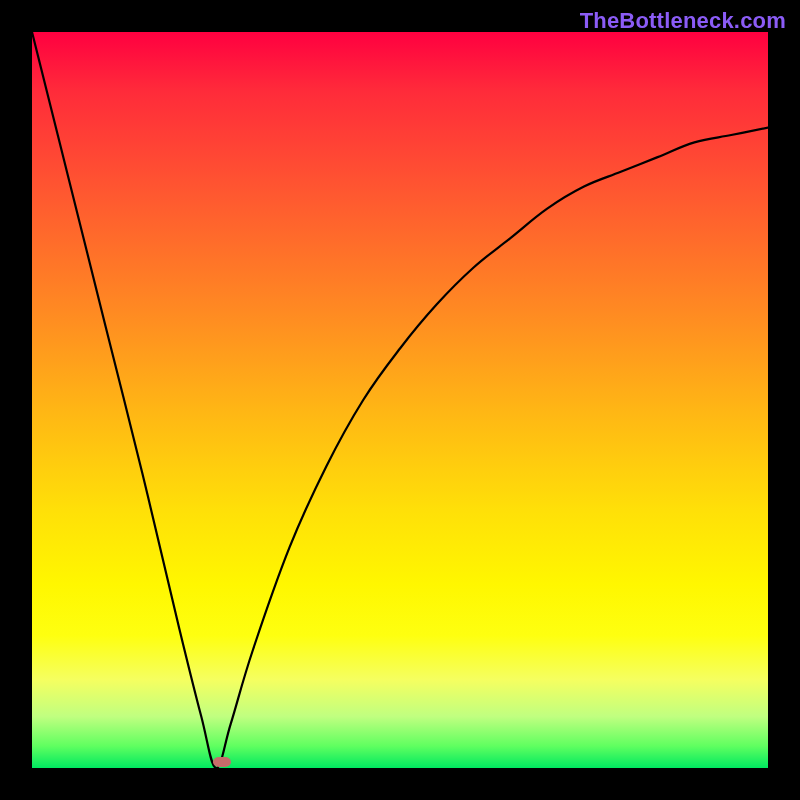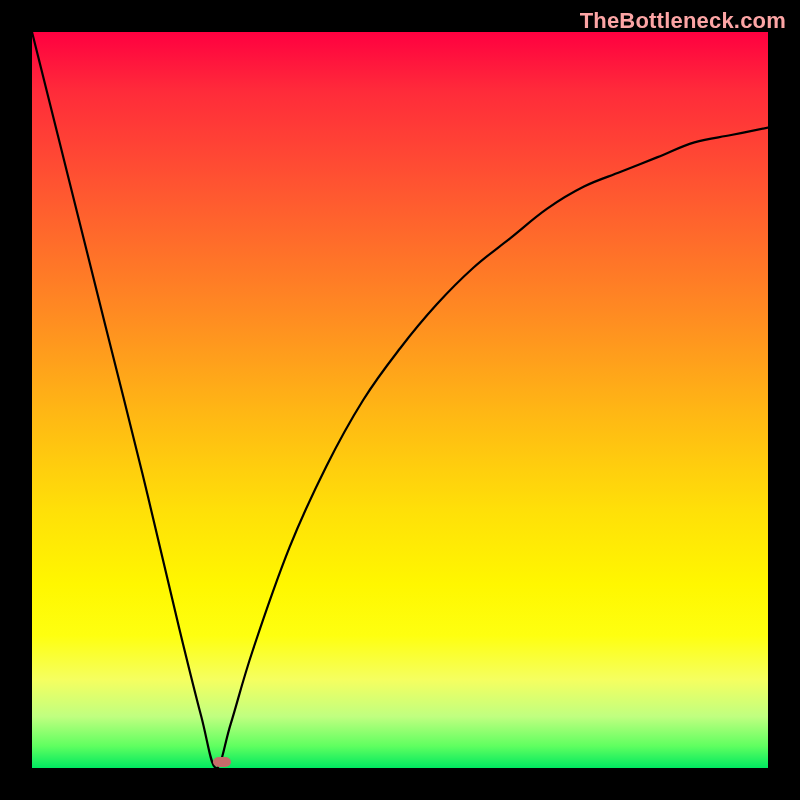--- a/index.html
+++ b/index.html
@@ -37,21 +37,21 @@
       #60ff60 97%,
       #00e860 100%
     );
   }
   .watermark {
     position: absolute;
     top: 8px;
     right: 14px;
     font-size: 22px;
     font-weight: 600;
-    color: #fca5a5;
+    color: #8b5cf6;
     letter-spacing: 0.2px;
     user-select: none;
   }
   svg.curve {
     position: absolute;
     left: 0;
     top: 0;
     width: 736px;
     height: 736px;
   }

